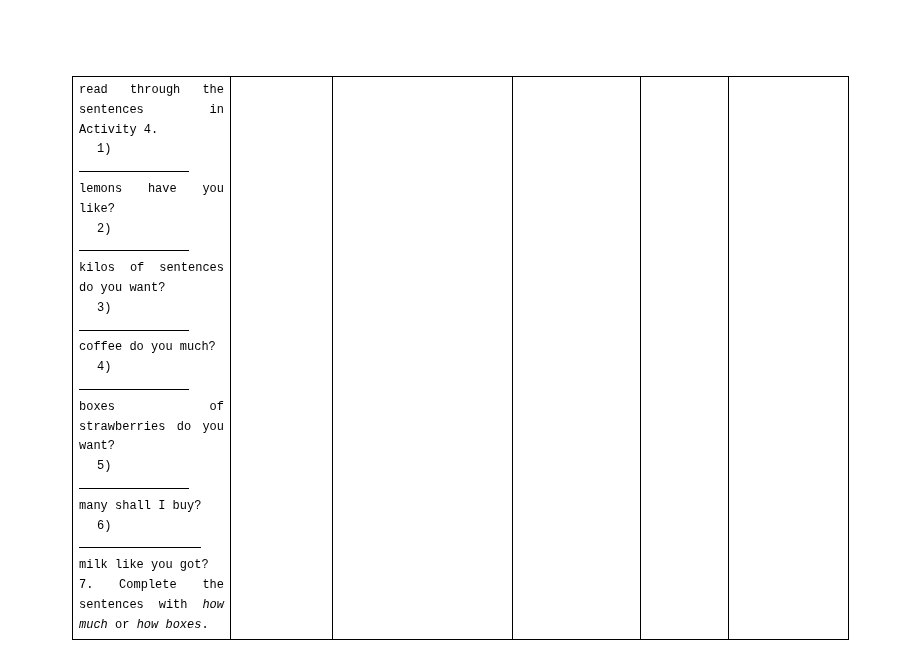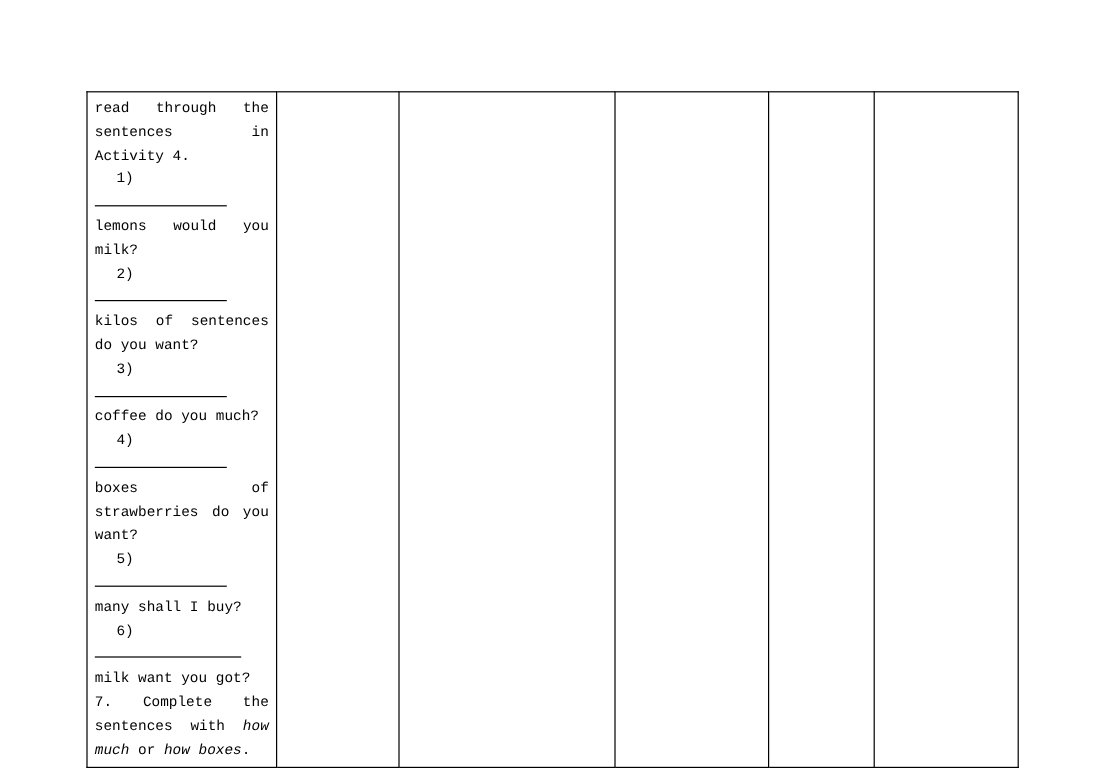--- a/index.html
+++ b/index.html
@@ -66,40 +66,40 @@
         <col class="c6">
     </colgroup>
     <tbody>
         <tr>
       <td>
         <div class="content">
           <span>read through the sentences in Activity 4.</span><br>
 
           <span class="ind">1)</span>
           <span class="blank-line"></span>
-          <span> lemons would you milk?</span><br>
+          <span> lemons have you like?</span><br>
 
           <span class="ind">2)</span>
           <span class="blank-line"></span>
           <span> kilos of sentences do you want?</span><br>
 
           <span class="ind">3)</span>
           <span class="blank-line"></span>
           <span> coffee do you much?</span><br>
 
           <span class="ind">4)</span>
           <span class="blank-line"></span>
           <span> boxes of strawberries do you want?</span><br>
 
           <span class="ind">5)</span>
           <span class="blank-line"></span>
           <span> many shall I buy?</span><br>
 
           <span class="ind">6)</span>
-          <span class="blank-line wide"></span><span>milk want you got?</span><br>
+          <span class="blank-line wide"></span><span>milk like you got?</span><br>
 
           <span>7. Complete the sentences with </span><span class="it">how much</span><span> or </span><span class="it">how boxes</span><span>.</span>
         </div>
       </td>
       <td></td>
       <td></td>
       <td></td>
       <td></td>
       <td></td>
     </tr>

